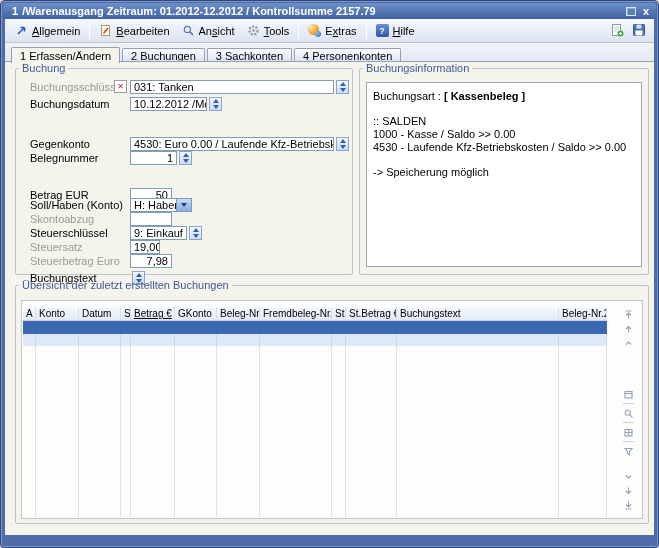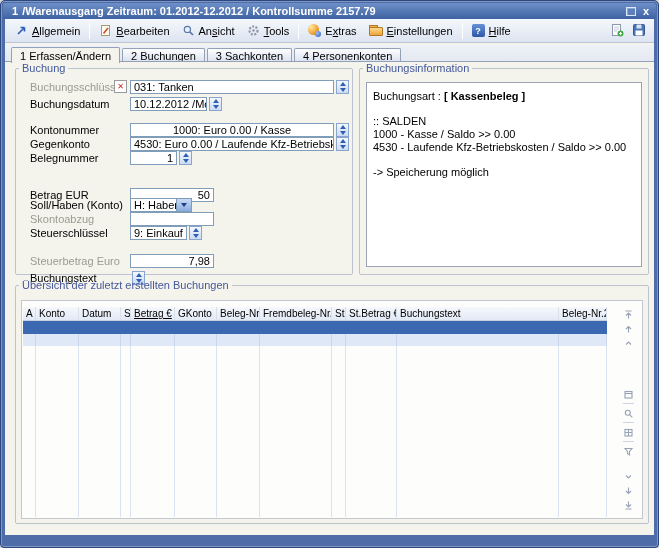--- a/index.html
+++ b/index.html
@@ -69,21 +69,21 @@
 
   
   .frow { position:absolute; left:14px; right:6px; height:15px; display:flex; align-items:center; }
   .flabel { width:100px; flex:0 0 auto; white-space:nowrap; overflow:hidden; }
   .flabel.short { width:84px; }
   .flabel.dim { color:#9b9b93; }
   .ibox { height:14px; line-height:12px; background:#fff; border:1px solid #7f9db9;
           padding:0 3px; white-space:nowrap; overflow:hidden; flex:0 0 auto; }
   .ta-c { text-align:center; } .ta-r { text-align:right; }
   .w204{width:204px;} .w77{width:77px;} .w47{width:47px;} .w157{width:157px;}
-  .w62{width:84px;} .w57{width:57px;} .w30{width:30px;}
+  .w62{width:42px;} .w57{width:57px;} .w30{width:30px;}
   .spin { width:13px; height:14px; margin-left:2px; flex:0 0 auto;
           background:linear-gradient(#f4f8fe,#cbdcf4); border:1px solid #89a4cf;
           display:flex; flex-direction:column; align-items:center; justify-content:center; }
   .spin i { display:block; width:0; height:0; border-left:3px solid transparent; border-right:3px solid transparent; }
   .spin .u { border-bottom:4px solid #2f5fb2; margin-bottom:2px; }
   .spin .d { border-top:4px solid #2f5fb2; }
   .ddbtn { width:15px; height:14px; flex:0 0 auto; border:1px solid #7f9db9; border-left:none;
            background:linear-gradient(#c9daf4,#8cabdf); display:flex; align-items:center; justify-content:center; }
   .ddbtn i { width:0; height:0; border-left:3px solid transparent; border-right:3px solid transparent; border-top:4px solid #1d3f7f; }
   .xbtn { width:13px; height:13px; margin-right:3px; flex:0 0 auto; background:#fff; border:1px solid #9a9a9a;
@@ -168,24 +168,20 @@
           </svg>
         <span><span></span><span class="key">T</span><span>ools</span></span>
       </div>
       <div class="menu-sep"></div>
       <div class="menu-item">
         <span class="extras-ic">
             <span class="ball"></span>
             <span class="dot"></span>
           </span>
         <span><span>E</span><span class="key">x</span><span>tras</span></span>
-      </div>
-      <div class="menu-item">
-        <span class="folder-ic"></span>
-        <span><span></span><span class="key">E</span><span>instellungen</span></span>
       </div>
       <div class="menu-sep"></div>
       <div class="menu-item">
         <span class="help-ic"></span>
         <span><span></span><span class="key">H</span><span>ilfe</span></span>
       </div>
       <div class="mb-right">
         <span>
           <svg width="14" height="14">
               <rect x="2.5" y="1.5" width="8" height="11" fill="#fff" stroke="#8a97ab"></rect>
@@ -228,28 +224,20 @@
 
         <div class="frow" style="top:22px">
           <span class="flabel">Buchungsdatum</span>
           <span class="ibox w77">10.12.2012 /Mo</span>
           <span class="spin">
               <i class="u"></i>
               <i class="d"></i>
             </span>
         </div>
 
-        <div class="frow" style="top:48px">
-          <span class="flabel">Kontonummer</span>
-          <span class="ibox w204 ta-c">1000: Euro 0.00 / Kasse</span>
-          <span class="spin">
-              <i class="u"></i>
-              <i class="d"></i>
-            </span>
-        </div>
 
         <div class="frow" style="top:62px">
           <span class="flabel">Gegenkonto</span>
           <span class="ibox w204 ta-c">4530: Euro 0.00 / Laufende Kfz-Betriebskosten</span>
           <span class="spin">
               <i class="u"></i>
               <i class="d"></i>
             </span>
         </div>
 
@@ -283,20 +271,24 @@
 
         <div class="frow" style="top:151px">
           <span class="flabel">Steuerschlüssel</span>
           <span class="ibox w57">9: Einkauf zu</span>
           <span class="spin">
               <i class="u"></i>
               <i class="d"></i>
             </span>
         </div>
 
+        <div class="frow" style="top:165px">
+          <span class="flabel dim">Steuersatz</span>
+          <span class="ibox w30 ta-c">19,00</span>
+        </div>
 
         <div class="frow" style="top:179px">
           <span class="flabel dim">Steuerbetrag Euro</span>
           <span class="ibox w62 ta-r">7,98</span>
         </div>
 
         <div class="frow" style="top:196px">
           <span class="flabel">Buchungstext</span>
           <span class="spin">
               <i class="u"></i>

